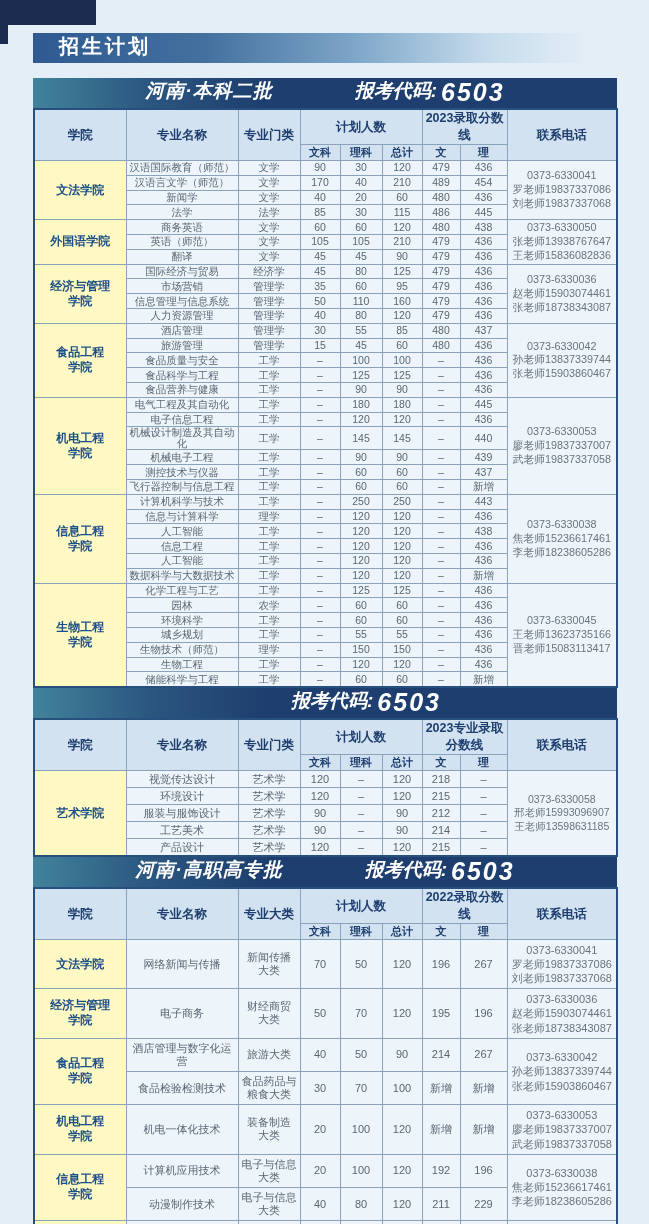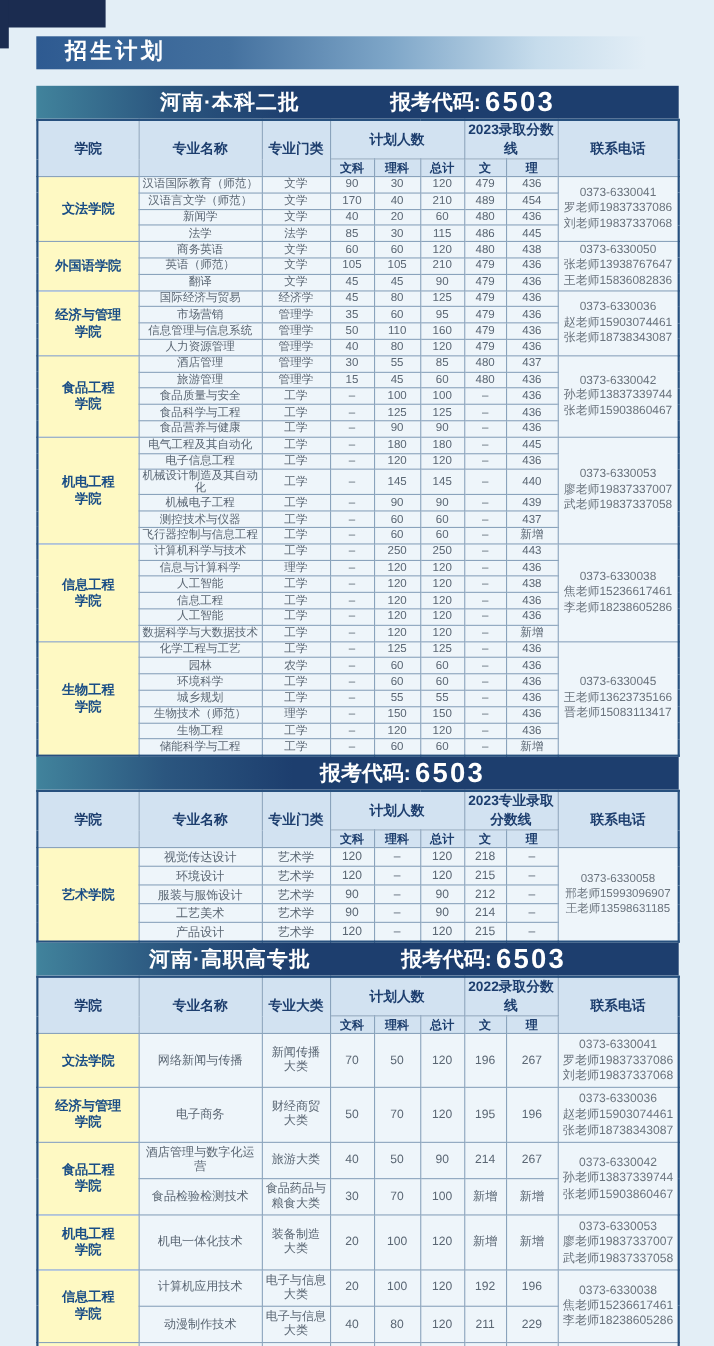--- a/index.html
+++ b/index.html
@@ -18,21 +18,21 @@
     background:linear-gradient(90deg,#2e5a91 0%,#44719f 30%,#7ea6c8 55%,#c6dcec 78%,#e3eef6 95%);
     display:flex;align-items:flex-start;
   }
   .title-bar .t{color:#ffffff;font-size:20px;font-weight:bold;letter-spacing:3px;padding-left:26px;}
 
   .content{position:absolute;left:33px;top:78px;width:584px;}
 
   .section-bar{
     height:30px;
     background:linear-gradient(90deg,#41839c 0%,#2b567f 20%,#1d3e6e 40%,#1d3e6e 100%);
-    display:flex;align-items:center;justify-content:center;color:#fff;
+    display:flex;align-items:flex-start;justify-content:center;color:#fff;font-style:italic;
   }
   .section-bar .sname{font-size:19px;font-weight:bold;letter-spacing:1px;}
   .section-bar .gap{width:42px;}
   .section-bar .clabel{font-size:19px;font-weight:bold;margin-left:40px;}
   .section-bar .code{font-size:25px;font-weight:bold;letter-spacing:2px;margin-left:4px;}
 
   table.plan{
     width:583px;border-collapse:collapse;table-layout:fixed;
     background:#eef5fa;border:2px solid #27507e;
   }

